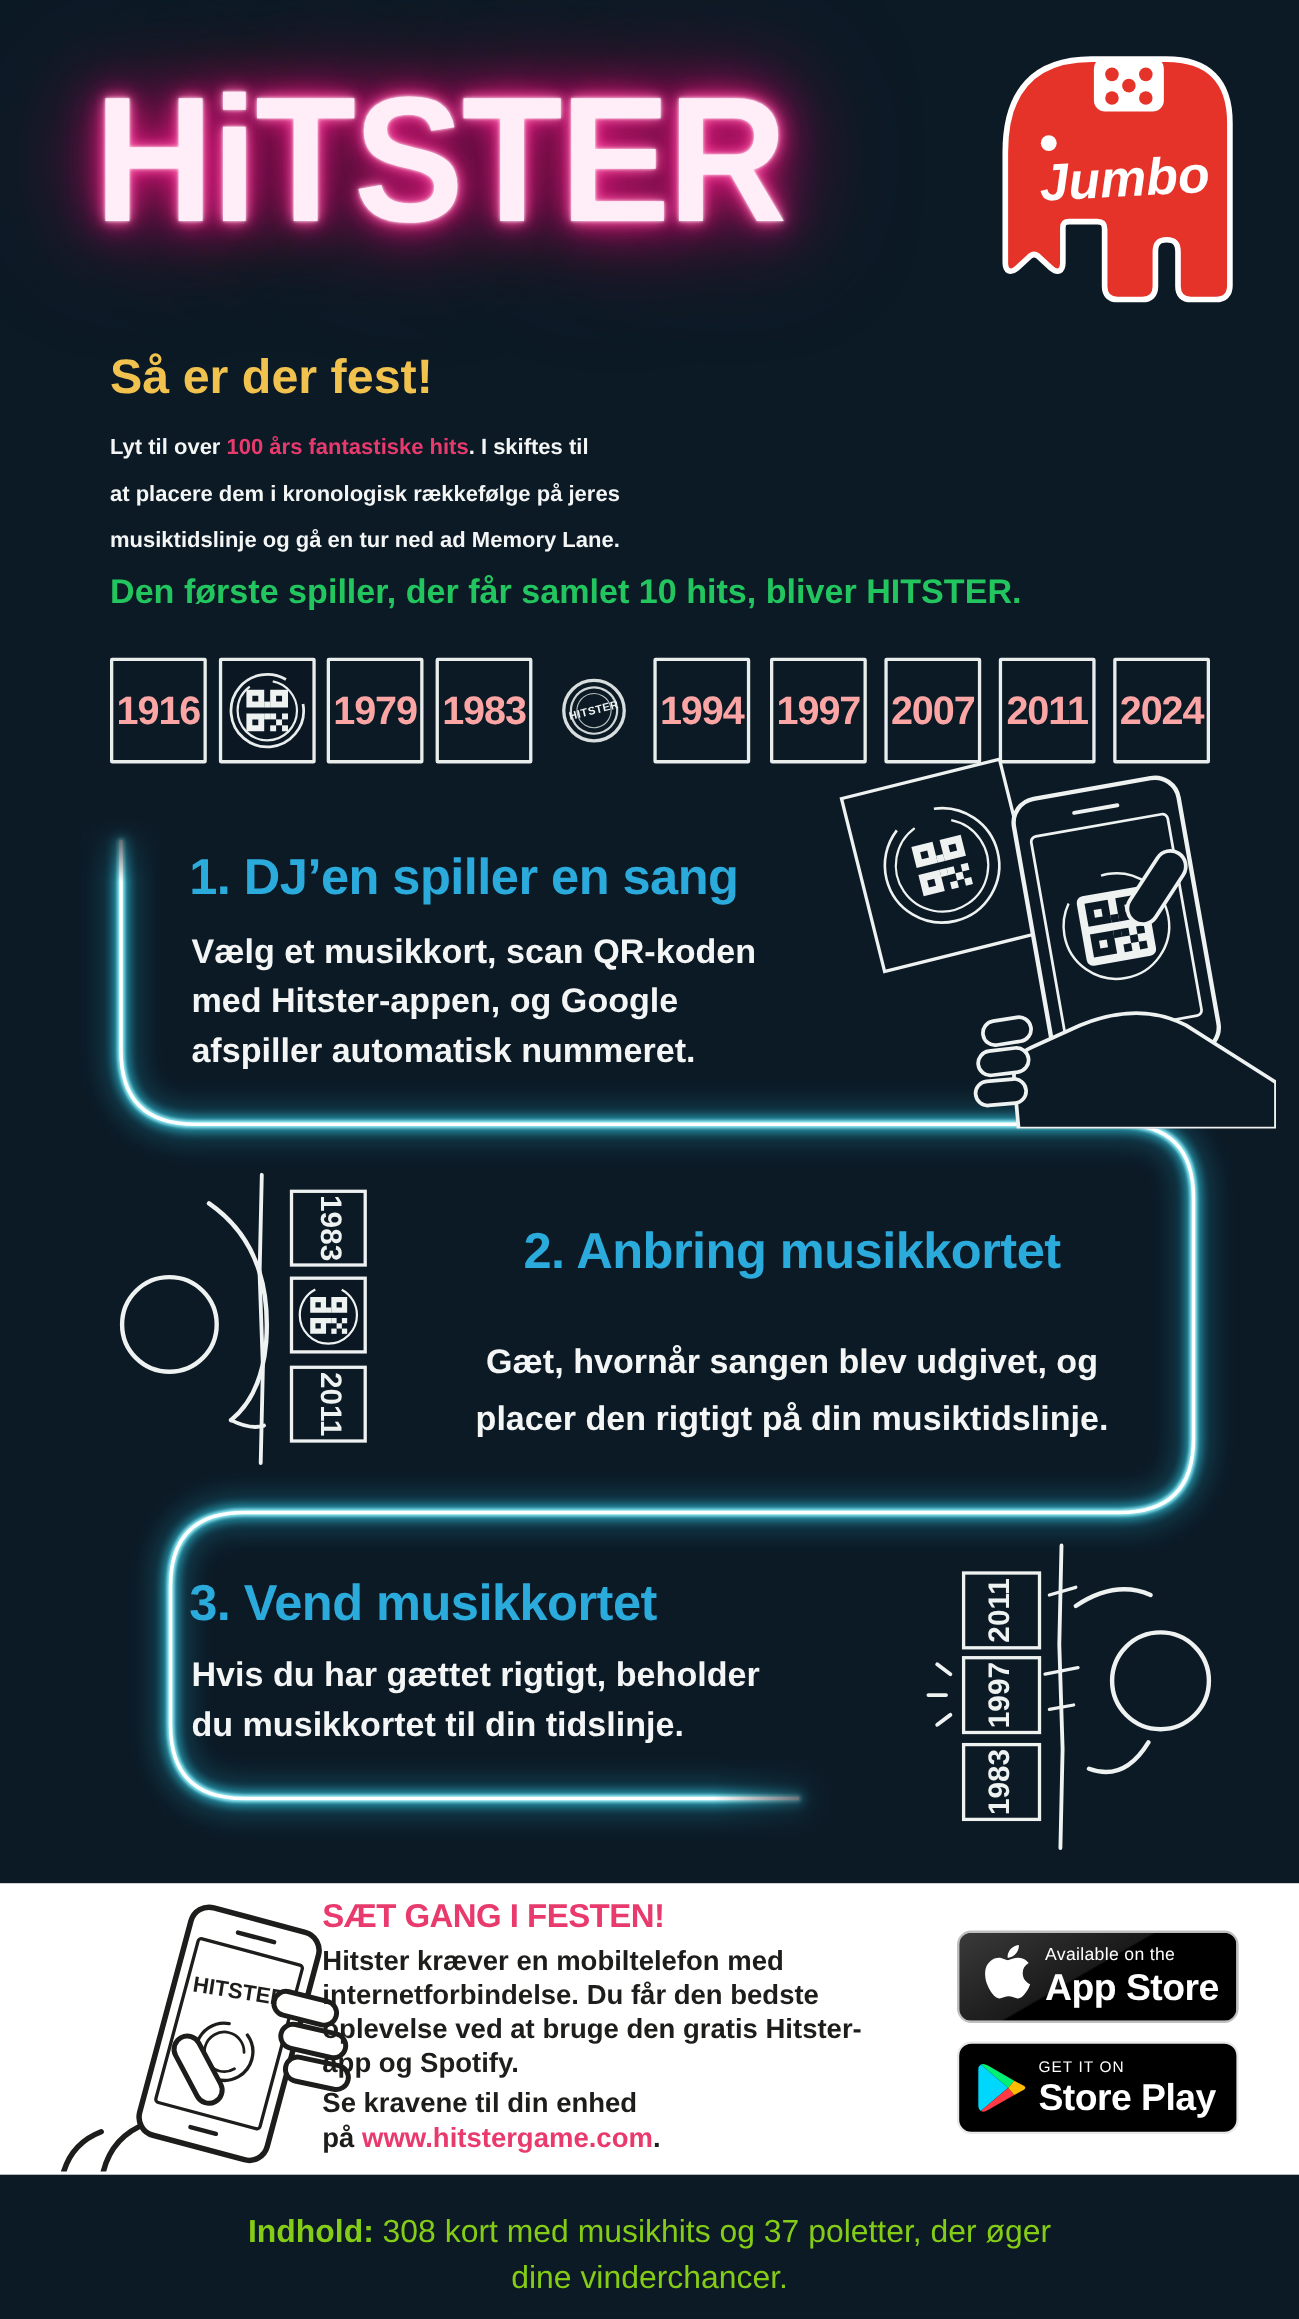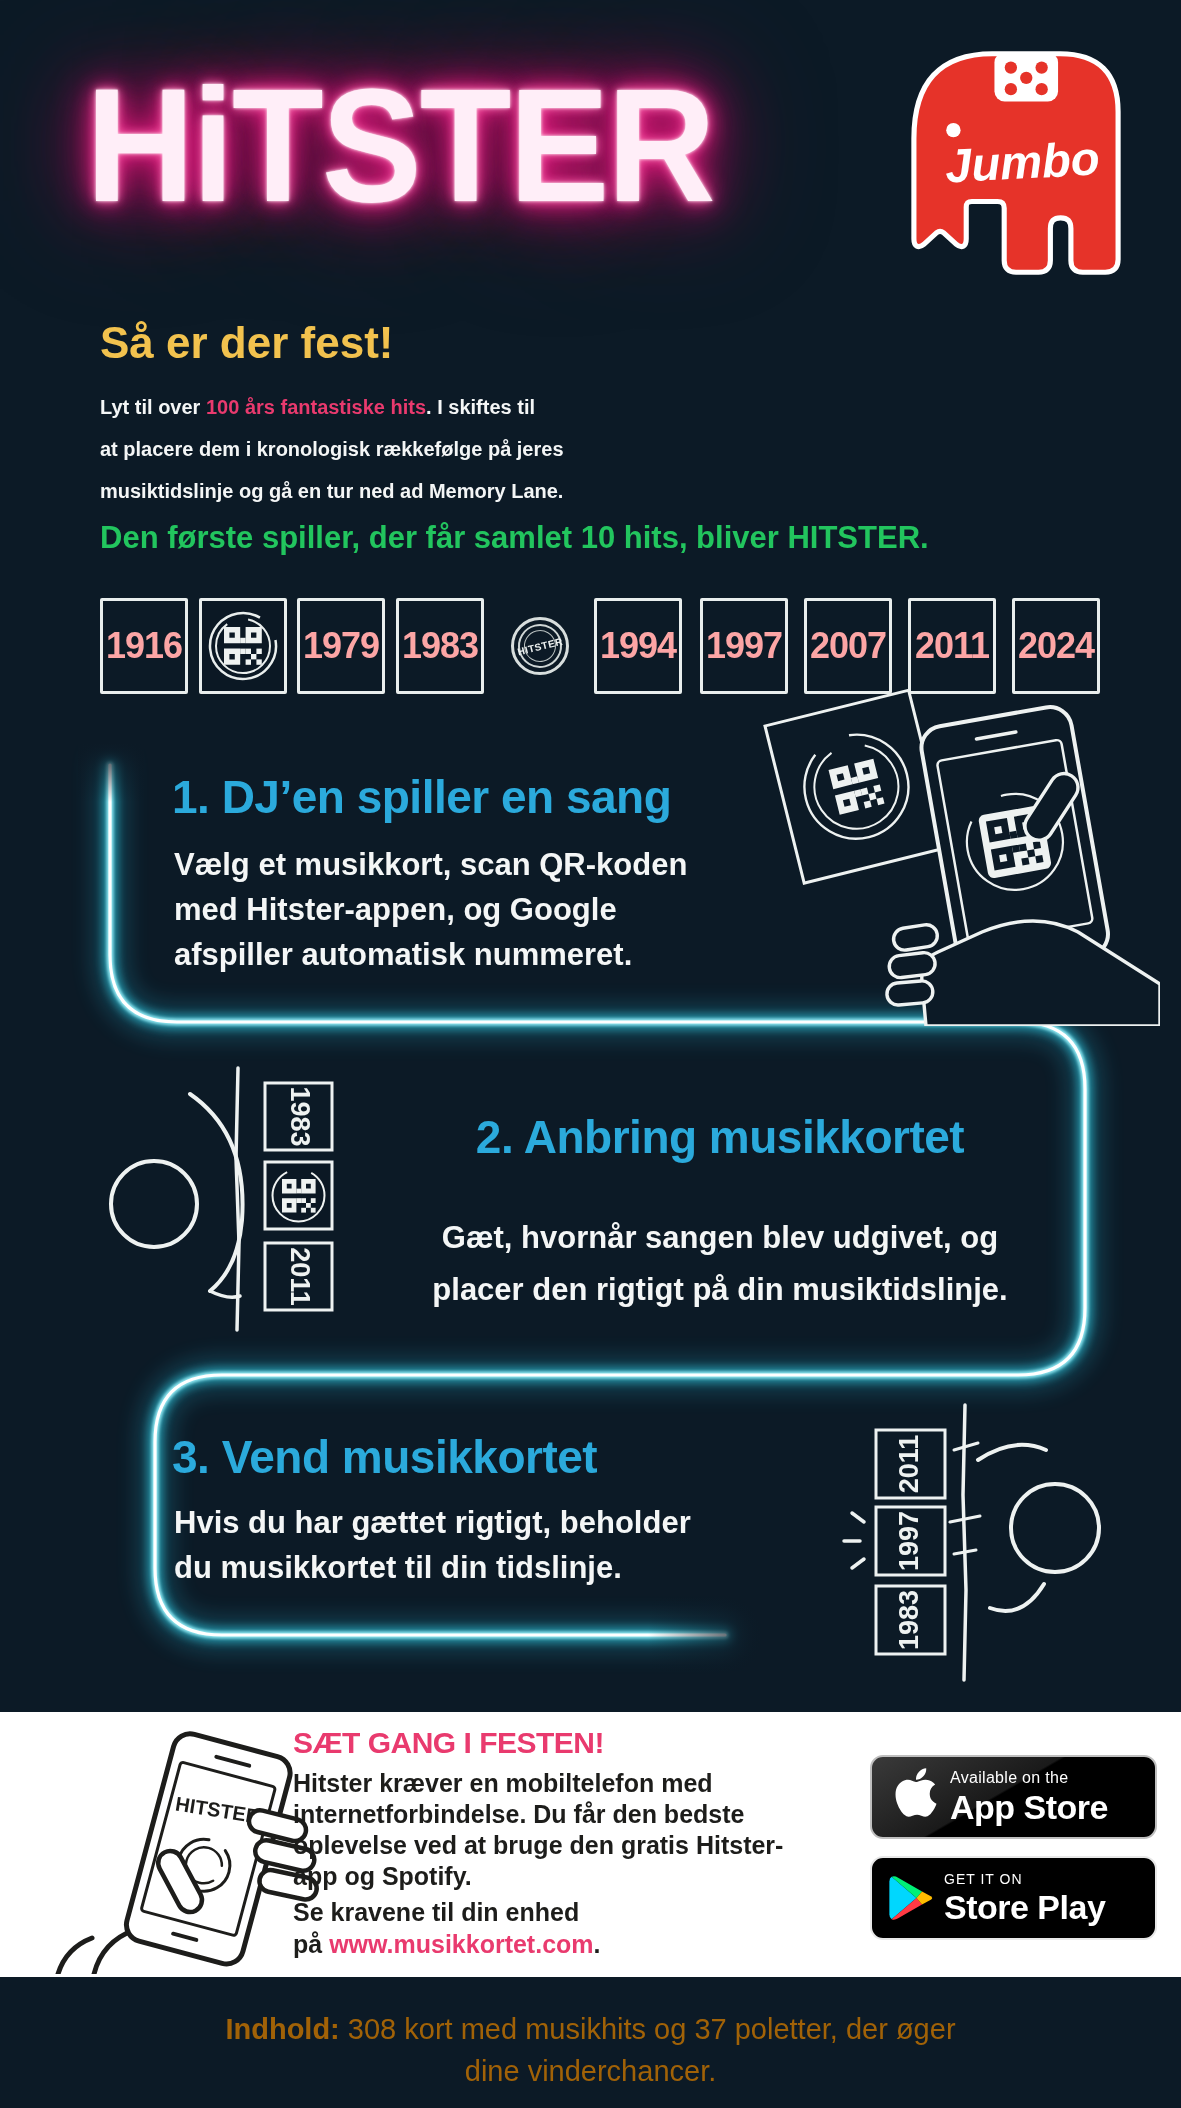--- a/index.html
+++ b/index.html
@@ -49,32 +49,32 @@
   .content{z-index:4;}
 
   
   .panel{left:0;top:1712px;width:1181px;height:265px;background:#ffffff;}
   .panel-heading{left:293px;top:1726px;font-size:30px;font-weight:bold;color:#e93a6e;letter-spacing:-.5px;}
   .panel-body{left:293px;top:1768px;font-size:25px;font-weight:bold;color:#1d1d1b;line-height:31px;}
   .panel-note{left:293px;top:1896px;font-size:25px;font-weight:bold;color:#1d1d1b;line-height:32px;}
   .panel-note a{color:#e93a6e;text-decoration:none;}
 
   
-  .badge{position:absolute;left:870px;width:287px;height:84px;background:#000;border-radius:13px;
+  .badge{position:absolute;left:870px;width:256px;height:84px;background:#000;border-radius:13px;
     display:flex;align-items:center;box-sizing:border-box;color:#fff;cursor:pointer;}
   .badge-as{top:1755px;border:2px solid #bfbfbf;
     background:linear-gradient(150deg,#3a3a3a 0%,#1a1a1a 45%,#000 46%);}
   .badge-gp{top:1856px;border:2px solid #e8e8e8;}
   .badge .txt{display:flex;flex-direction:column;line-height:1;}
   .badge .small{font-size:16px;letter-spacing:.3px;margin-bottom:4px;}
   .badge .big{font-size:34px;font-weight:bold;letter-spacing:-.5px;}
   .badge-gp .small{font-size:14px;letter-spacing:1px;}
 
   
-  .footer-text{left:0;top:2008px;width:1181px;text-align:center;font-size:29px;color:#a16207;line-height:42px;}
+  .footer-text{left:0;top:2008px;width:1181px;text-align:center;font-size:29px;color:#84cc16;line-height:42px;}
   .footer-text b{font-weight:bold;}
 
   svg text{font-family:"Liberation Sans",sans-serif;}
 </style>
 </head>
 <body>
 
 <div id="stage">
 
   <svg width="0" height="0" style="position:absolute">
@@ -292,21 +292,21 @@
 
   <div class="abs panel-heading">SÆT GANG I FESTEN!</div>
   <div class="abs panel-body">
     <span>Hitster kræver en mobiltelefon med</span><br>
     <span>internetforbindelse. Du får den bedste</span><br>
     <span>oplevelse ved at bruge den gratis Hitster-</span><br>
     <span>app og Spotify.</span>
   </div>
   <div class="abs panel-note">
     <span>Se kravene til din enhed</span><br>
-    <span>på </span><a href="#">www.musikkortet.com</a><span>.</span>
+    <span>på </span><a href="#">www.hitstergame.com</a><span>.</span>
   </div>
 
   <div class="badge badge-as">
     <svg width="52" height="60" viewBox="0 0 170 200" style="margin:0 8px 0 18px">
       <path fill="#ffffff" d="M150.37 130.25c-2.45 5.66-5.35 10.87-8.71 15.66-4.58 6.53-8.33 11.05-11.22 13.56-4.48 4.12-9.28 6.23-14.42 6.35-3.69 0-8.14-1.05-13.32-3.18-5.2-2.12-9.97-3.17-14.34-3.17-4.58 0-9.49 1.05-14.75 3.17-5.26 2.13-9.5 3.24-12.74 3.35-4.93.21-9.84-1.96-14.75-6.52-3.13-2.73-7.04-7.41-11.73-14.04-5.03-7.08-9.17-15.29-12.41-24.65-3.47-10.11-5.21-19.9-5.21-29.38 0-10.86 2.35-20.22 7.04-28.07 3.69-6.3 8.61-11.28 14.76-14.93s12.79-5.51 19.95-5.63c3.91 0 9.05 1.21 15.43 3.59 6.36 2.39 10.45 3.6 12.24 3.6 1.34 0 5.88-1.42 13.57-4.24 7.27-2.62 13.41-3.7 18.44-3.28 13.63 1.1 23.87 6.47 30.68 16.15-12.19 7.39-18.22 17.73-18.1 31 .11 10.34 3.86 18.94 11.23 25.77 3.34 3.17 7.07 5.62 11.22 7.36-.9 2.61-1.85 5.11-2.86 7.51zM119.11 7.24c0 8.1-2.96 15.67-8.86 22.67-7.12 8.32-15.73 13.13-25.07 12.38a25.22 25.22 0 0 1-.19-3.07c0-7.78 3.39-16.1 9.4-22.91 3-3.45 6.82-6.31 11.45-8.6 4.62-2.25 8.99-3.5 13.11-3.71.12 1.08.16 2.17.16 3.24z"></path>
     </svg>
     <div class="txt">
       <span class="small">Available on the</span>
       <span class="big">App Store</span>
     </div>

